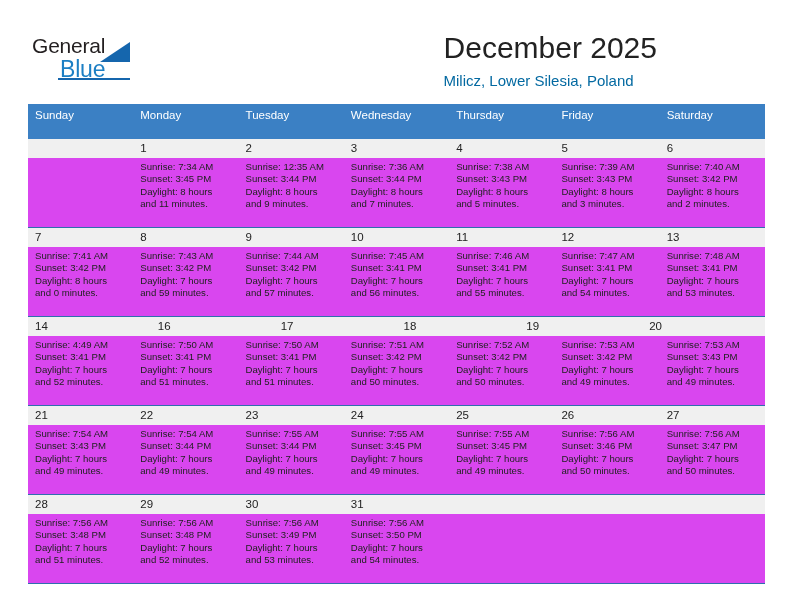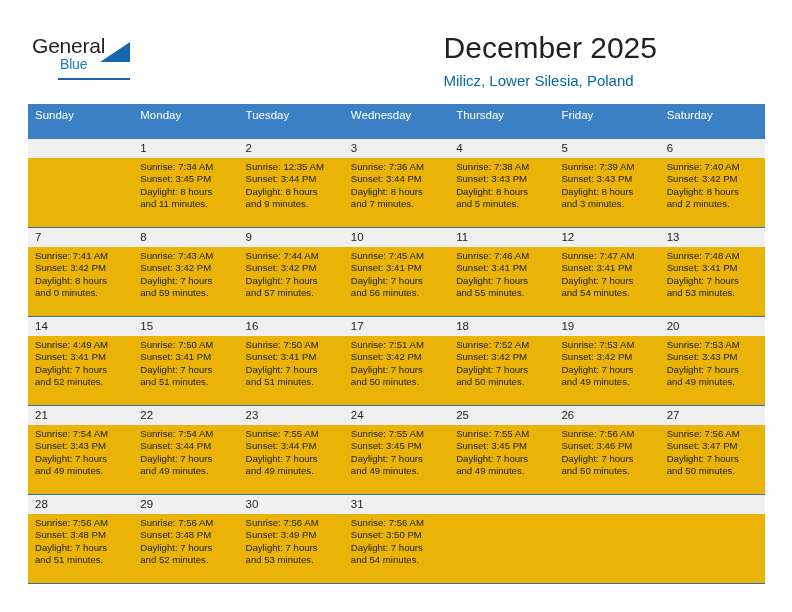--- a/index.html
+++ b/index.html
@@ -42,21 +42,21 @@
     top: 0;
     font-size: 21px;
     letter-spacing: -0.2px;
     color: #231f20;
     font-family: "Liberation Sans", sans-serif;
   }
   .logo-blue {
     position: absolute;
     left: 28px;
     top: 22px;
-    font-size: 14px;
+    font-size: 23px;
     letter-spacing: -0.2px;
     color: #1c7fc4;
     font-family: "Liberation Sans", sans-serif;
   }
   .logo-tri {
     position: absolute;
     left: 68px;
     top: 8px;
     width: 0;
     height: 0;
@@ -126,21 +126,21 @@
   .week-daynums {
     display: flex;
     width: 100%;
     background: #f0f0f0;
     height: 19px;
   }
   .week-body {
     display: flex;
     width: 100%;
     height: 69px;
-    background: #eab308;
+    background: #d946ef;
   }
   .daynum-cell {
     flex: 1 1 0;
     font-size: 11.5px;
     color: #222222;
     line-height: 19px;
     padding-left: 7px;
     box-sizing: border-box;
   }
   .info-cell {
@@ -292,21 +292,20 @@
               <div class="info-line">Sunrise: 7:48 AM</div>
               <div class="info-line">Sunset: 3:41 PM</div>
               <div class="info-line">Daylight: 7 hours</div>
               <div class="info-line">and 53 minutes.</div>
             </div>
           </div>
         </div>
         <div class="week">
           <div class="week-daynums">
             <div class="daynum-cell">14</div>
-            <div class="daynum-cell">15</div>
             <div class="daynum-cell">16</div>
             <div class="daynum-cell">17</div>
             <div class="daynum-cell">18</div>
             <div class="daynum-cell">19</div>
             <div class="daynum-cell">20</div>
           </div>
           <div class="week-body">
             <div class="info-cell">
               <div class="info-line">Sunrise: 4:49 AM</div>
               <div class="info-line">Sunset: 3:41 PM</div>

